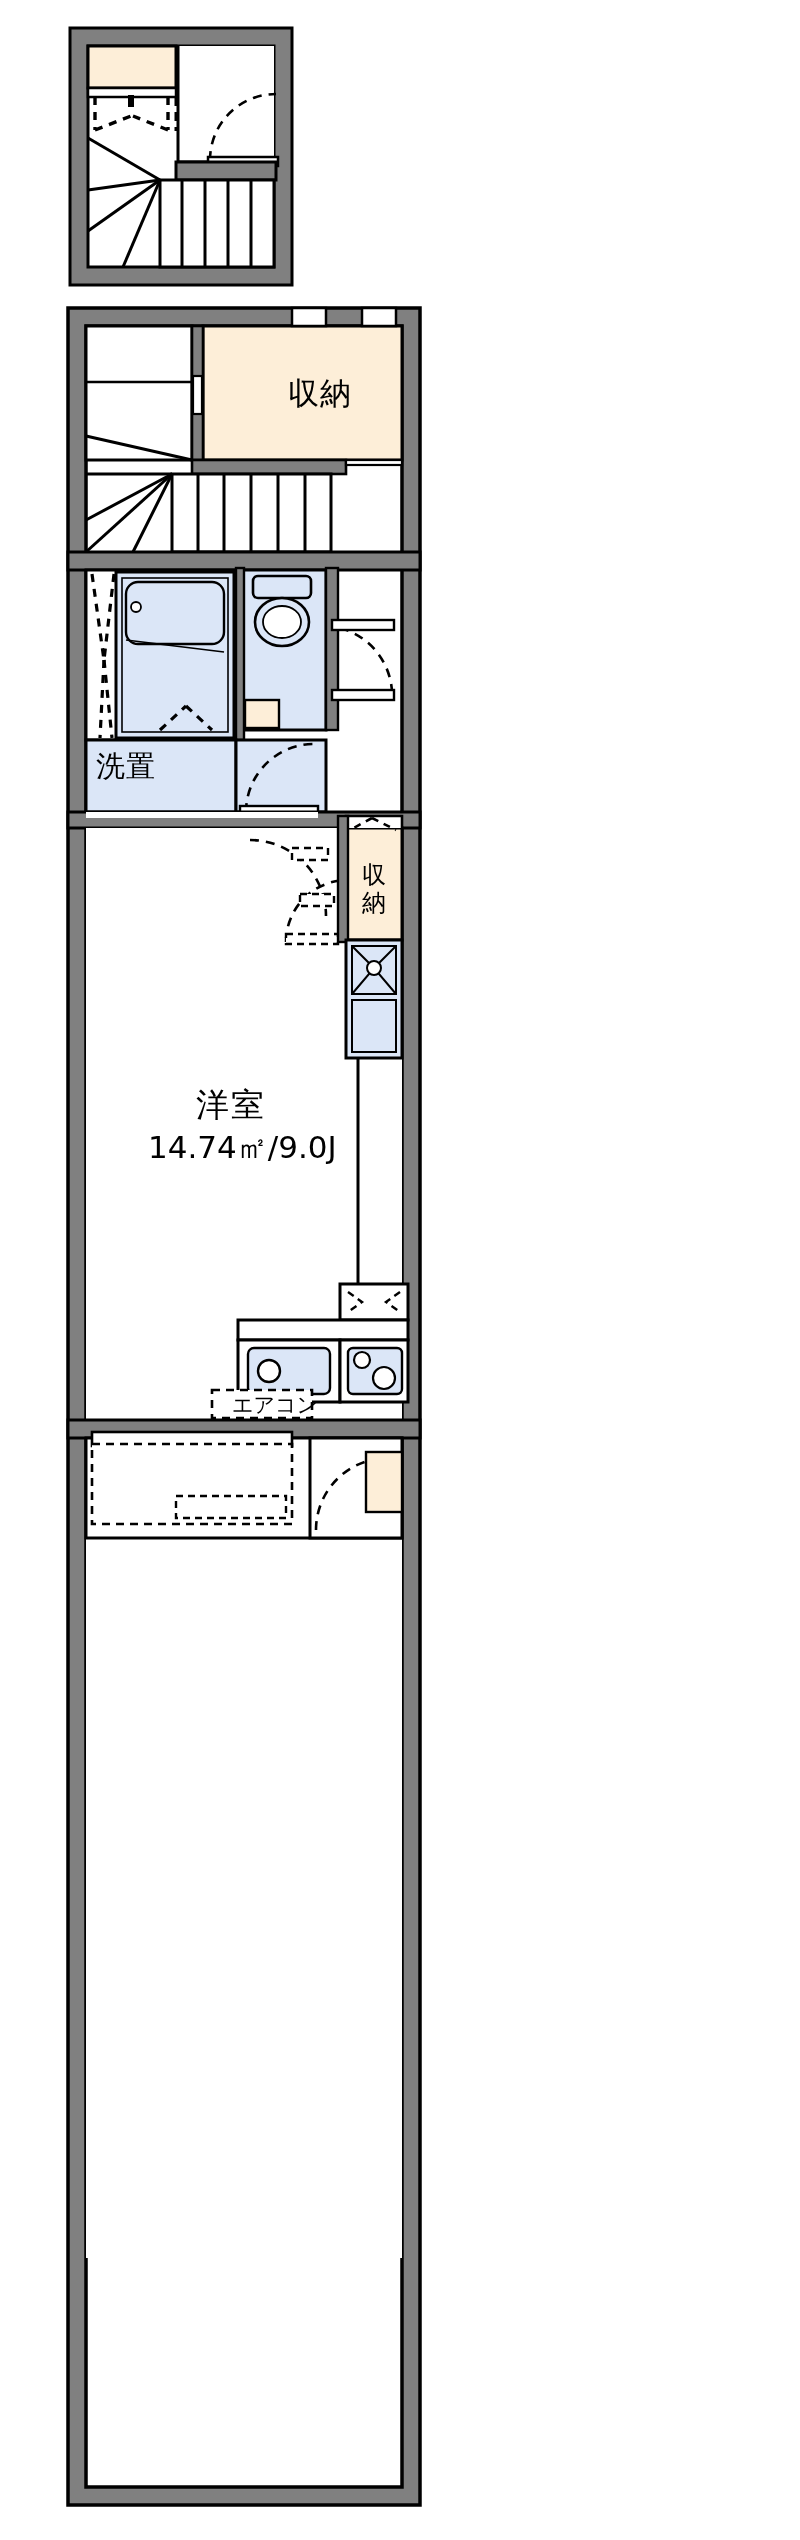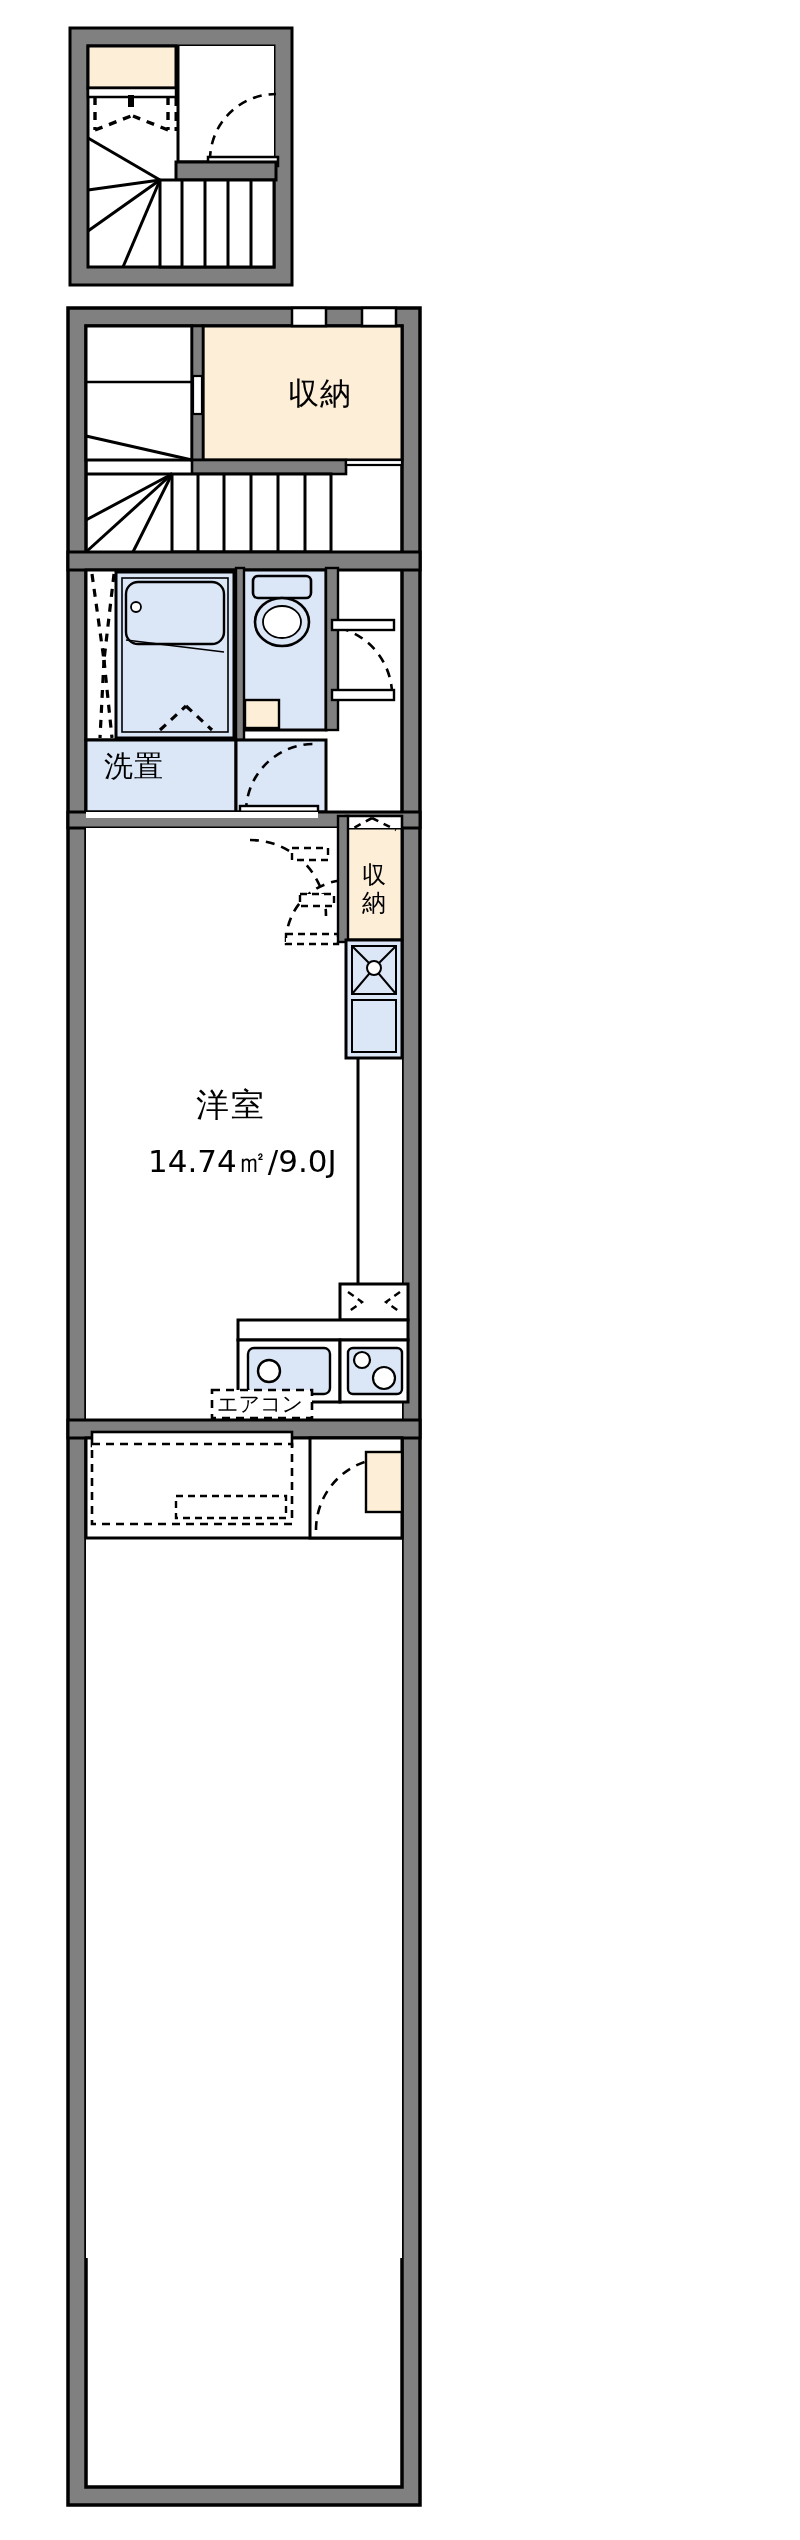--- a/index.html
+++ b/index.html
@@ -297,21 +297,21 @@
 
     </g>
 
   </svg>
 
   <div class="lbl lbl-storage" style="left:272px; top:378px;margin-left:16px;">収納</div>
 
   <div class="lbl lbl-storage-sm" style="left:362px; top:862px;">収</div>
   <div class="lbl lbl-storage-sm" style="left:362px; top:890px;">納</div>
 
-  <div class="lbl lbl-wash" style="left:80px; top:752px;padding-left:24px;">洗置</div>
+  <div class="lbl lbl-wash" style="left:72px; top:752px;padding-left:24px;">洗置</div>
 
   <div class="lbl lbl-room" style="left:196px; top:1088px;">洋室</div>
 
-  <div class="lbl lbl-area" style="left:148px; top:1132px;margin-top:14px;">14.74㎡/9.0J</div>
-
-  <div class="lbl lbl-ac" style="left:217px; top:1395px;font-family:Liberation Mono, monospace;">エアコン</div>
+  <div class="lbl lbl-area" style="left:148px; top:1132px;">14.74㎡/9.0J</div>
+
+  <div class="lbl lbl-ac" style="left:232px; top:1395px;">エアコン</div>
 
 </div>
 
 </body></html>

